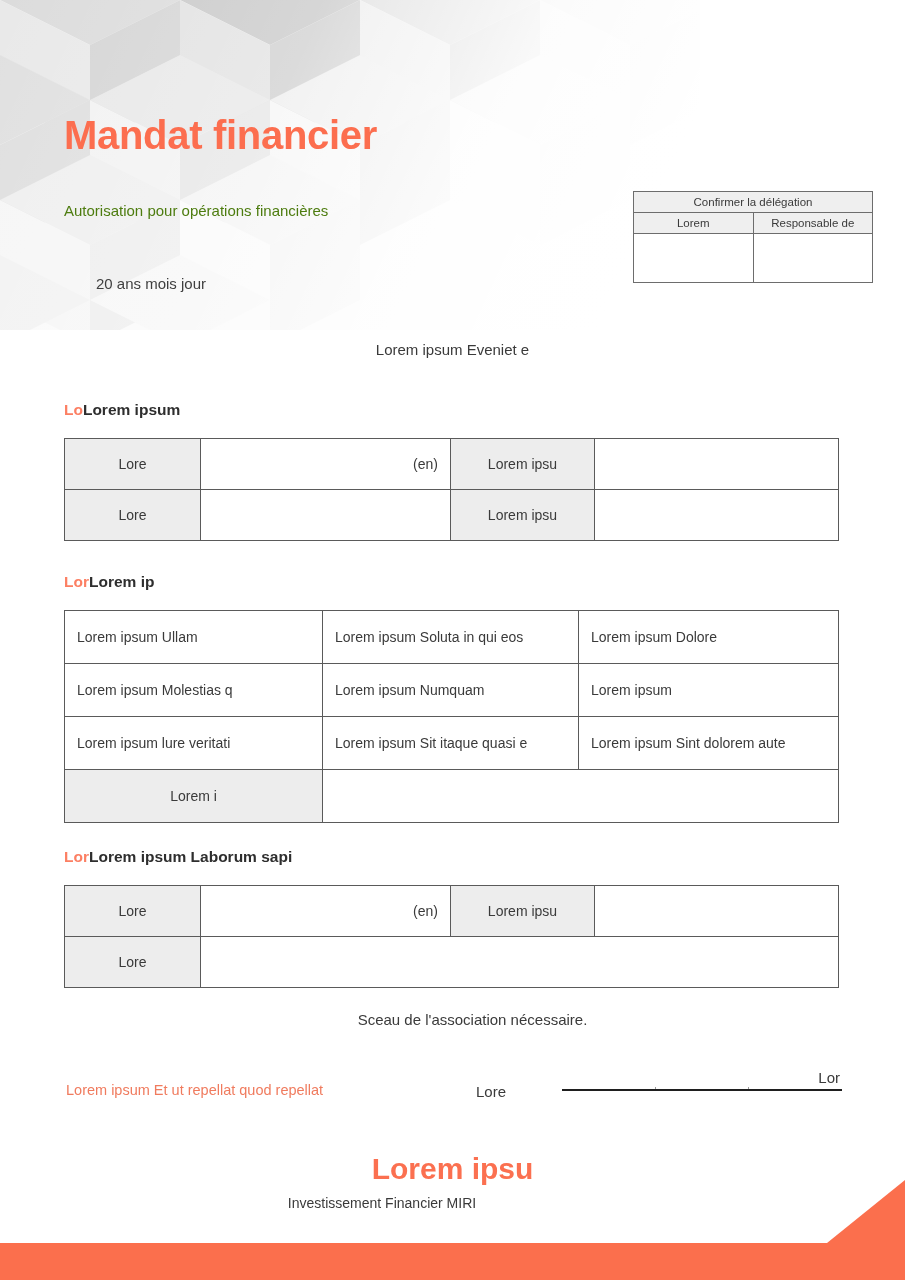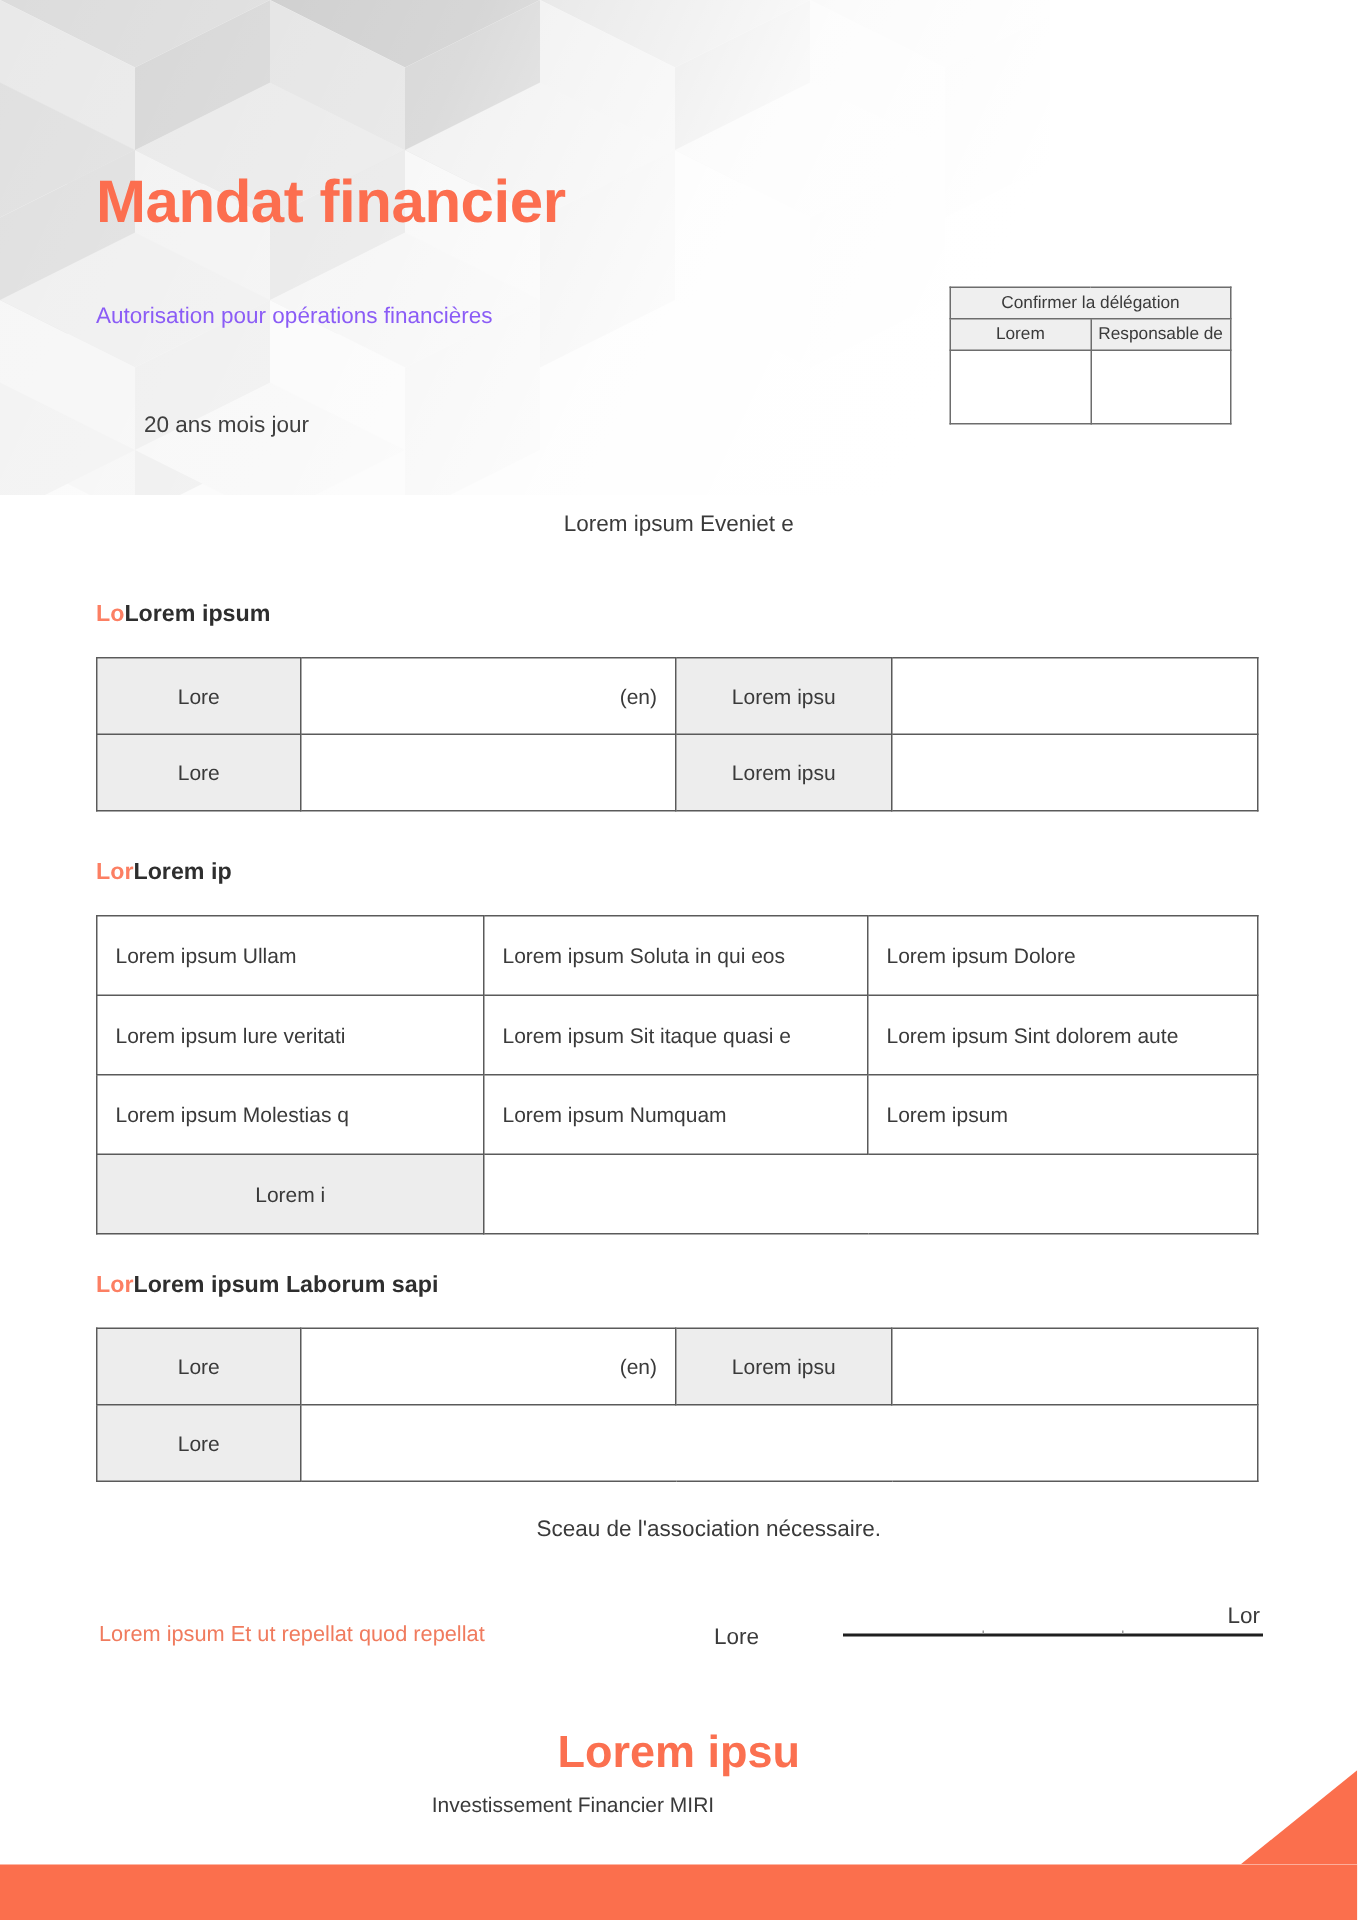--- a/index.html
+++ b/index.html
@@ -45,36 +45,36 @@
     font-weight: bold;
     letter-spacing: -0.3px;
     color: #fc6e4f;
     margin: 0;
   }
   .doc-subtitle {
     position: absolute;
     left: 64px;
     top: 202px;
     font-size: 15px;
-    color: #8b5cf6;
+    color: #4d7c0f;
   }
   .doc-date {
     position: absolute;
     left: 96px;
     top: 275px;
     font-size: 15px;
     color: #3f3f3f;
   }
 
   
   #delegation-box {
     position: absolute;
     left: 633px;
     top: 191px;
-    width: 188px;
+    width: 240px;
     border-collapse: collapse;
     table-layout: fixed;
   }
   #delegation-box td {
     border: 1px solid #6d6d6d;
     font-size: 11.5px;
     text-align: center;
     color: #3a3a3a;
     padding: 4px 2px;
     background: #efefef;
@@ -342,28 +342,28 @@
         <col style="width:256px">
         <col style="width:260px">
       </colgroup>
     <tbody>
         <tr>
       <td>Lorem ipsum Ullam</td>
       <td>Lorem ipsum Soluta in qui eos</td>
       <td>Lorem ipsum Dolore</td>
     </tr>
     <tr>
+      <td>Lorem ipsum Molestias q</td>
+      <td>Lorem ipsum Numquam</td>
+      <td>Lorem ipsum</td>
+    </tr>
+    <tr>
       <td>Lorem ipsum lure veritati</td>
       <td>Lorem ipsum Sit itaque quasi e</td>
       <td>Lorem ipsum Sint dolorem aute</td>
-    </tr>
-    <tr>
-      <td>Lorem ipsum Molestias q</td>
-      <td>Lorem ipsum Numquam</td>
-      <td>Lorem ipsum</td>
     </tr>
     <tr>
       <td class="shaded">Lorem i</td>
       <td colspan="2"></td>
     </tr>
   </tbody>
     </table>
 
   <div class="section-heading" id="heading-3">
     <span class="accent">Lor</span><span>Lorem ipsum Laborum sapi</span>

